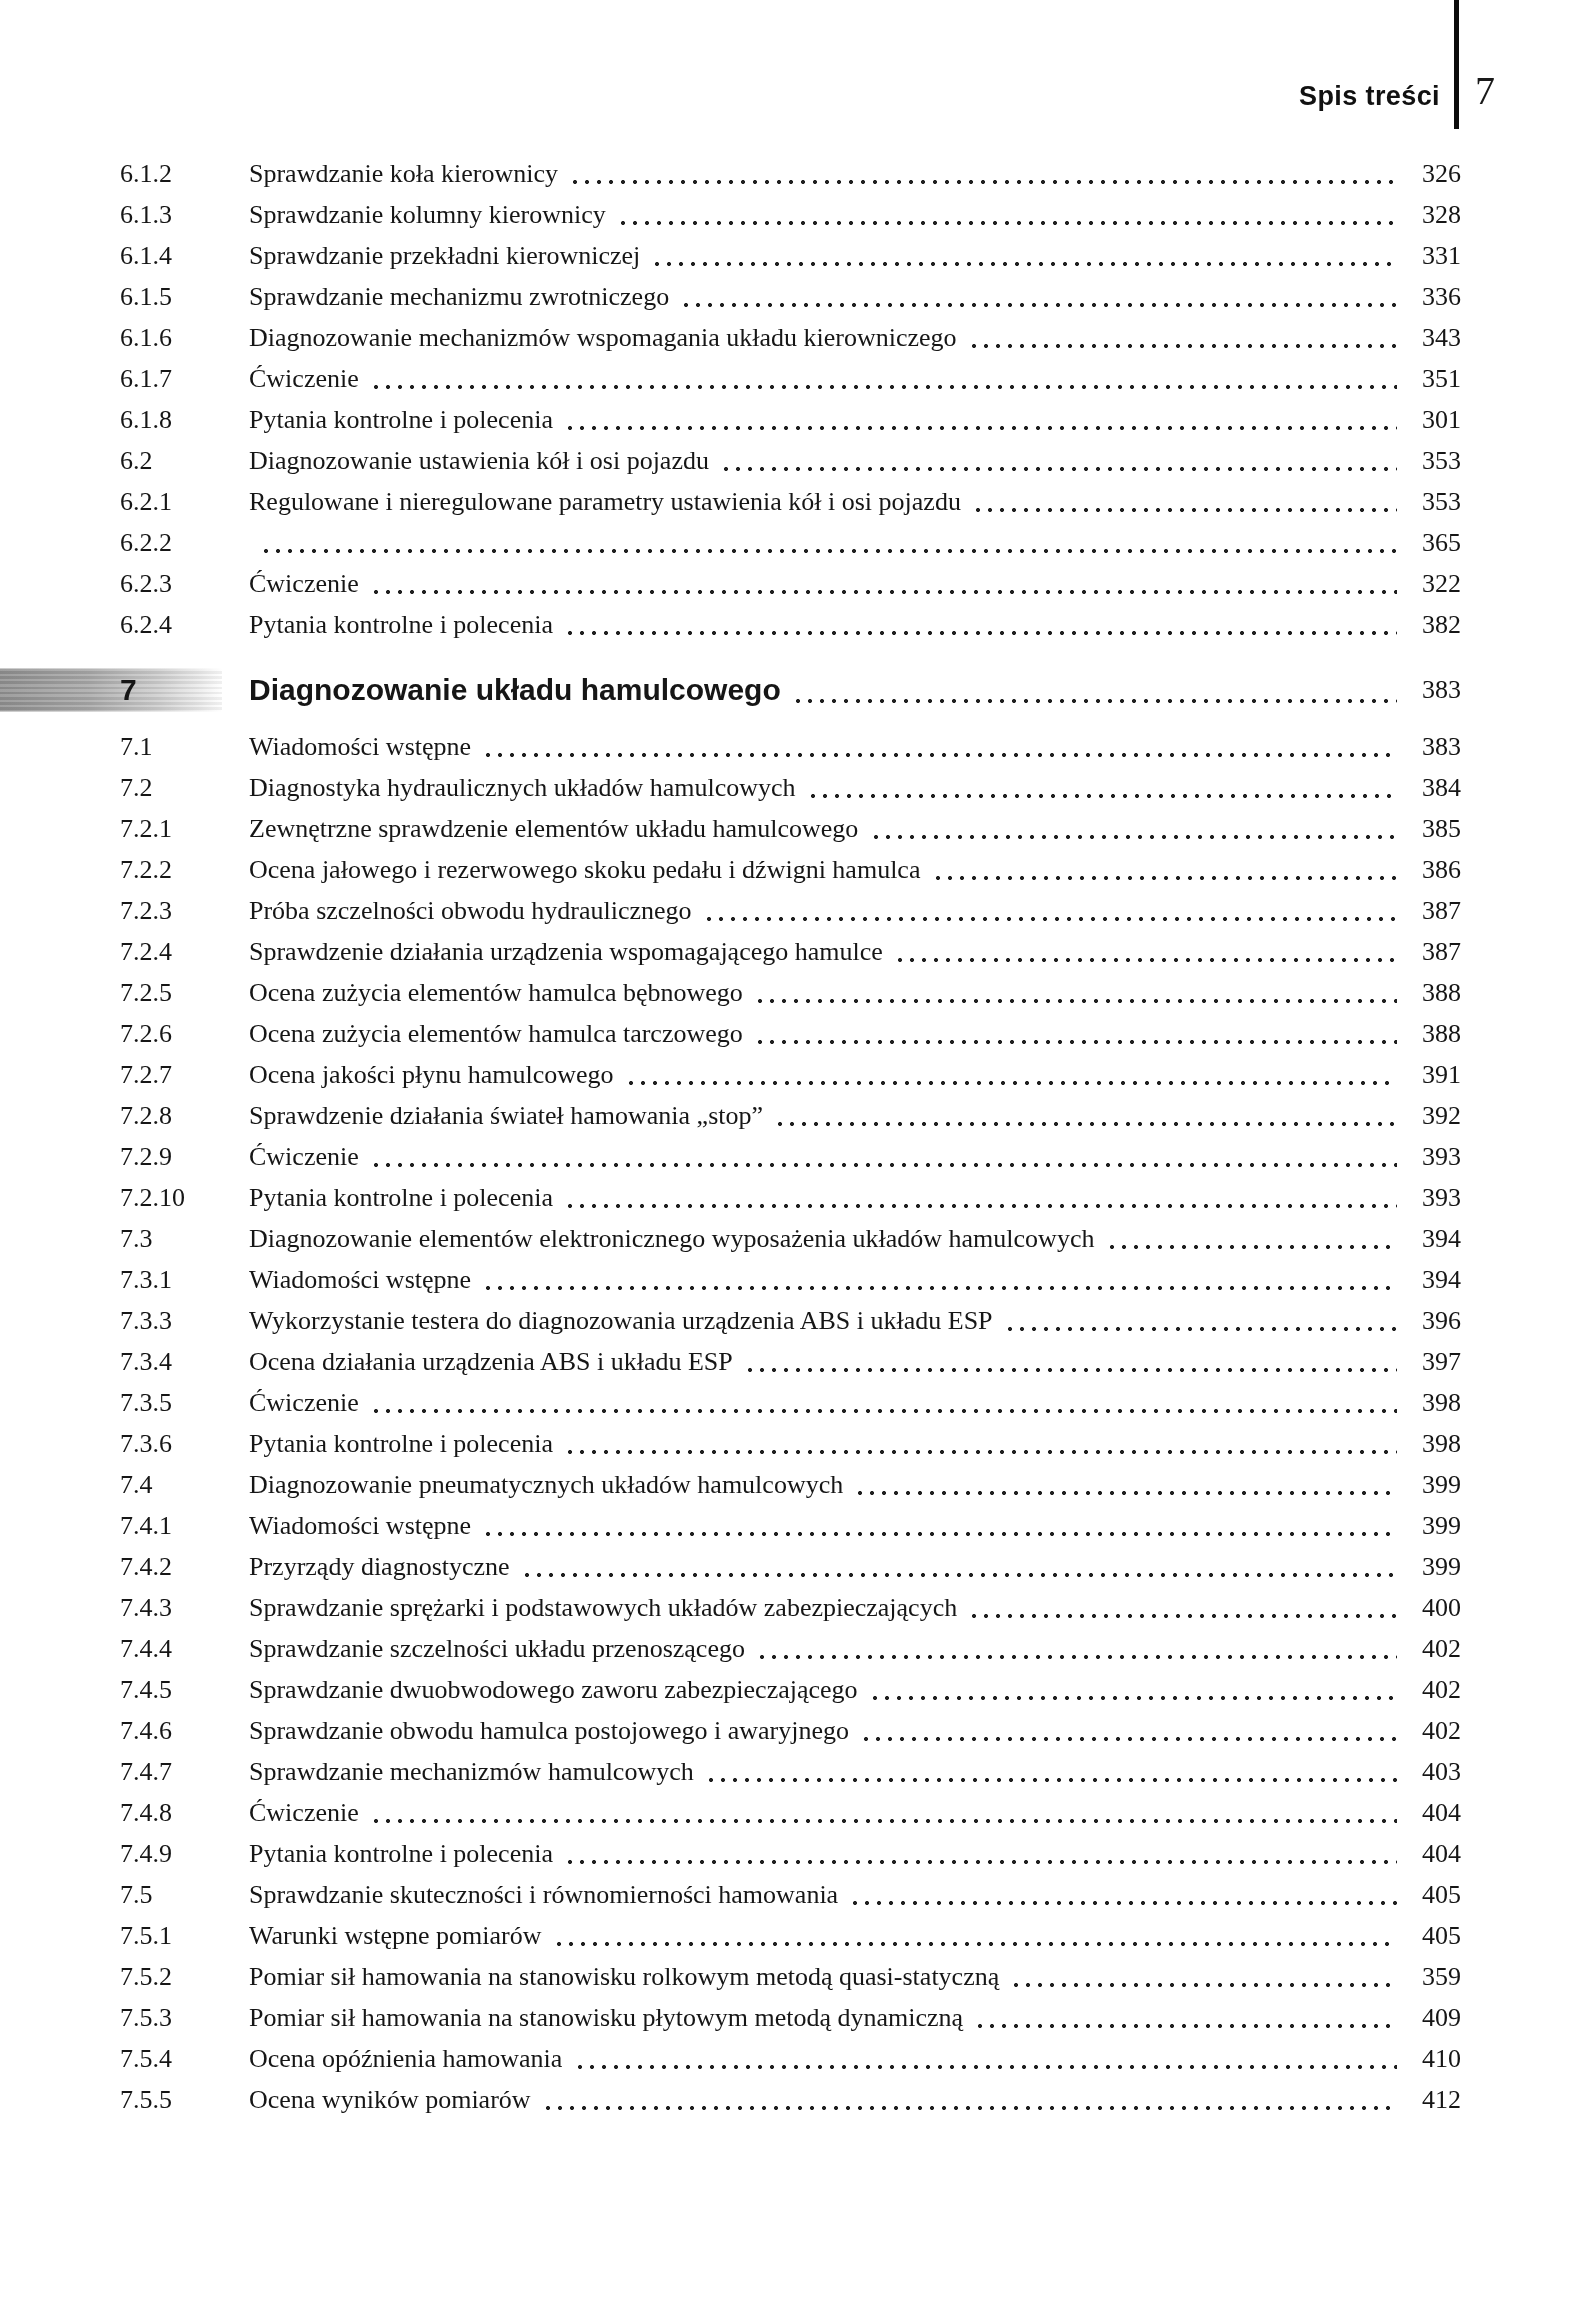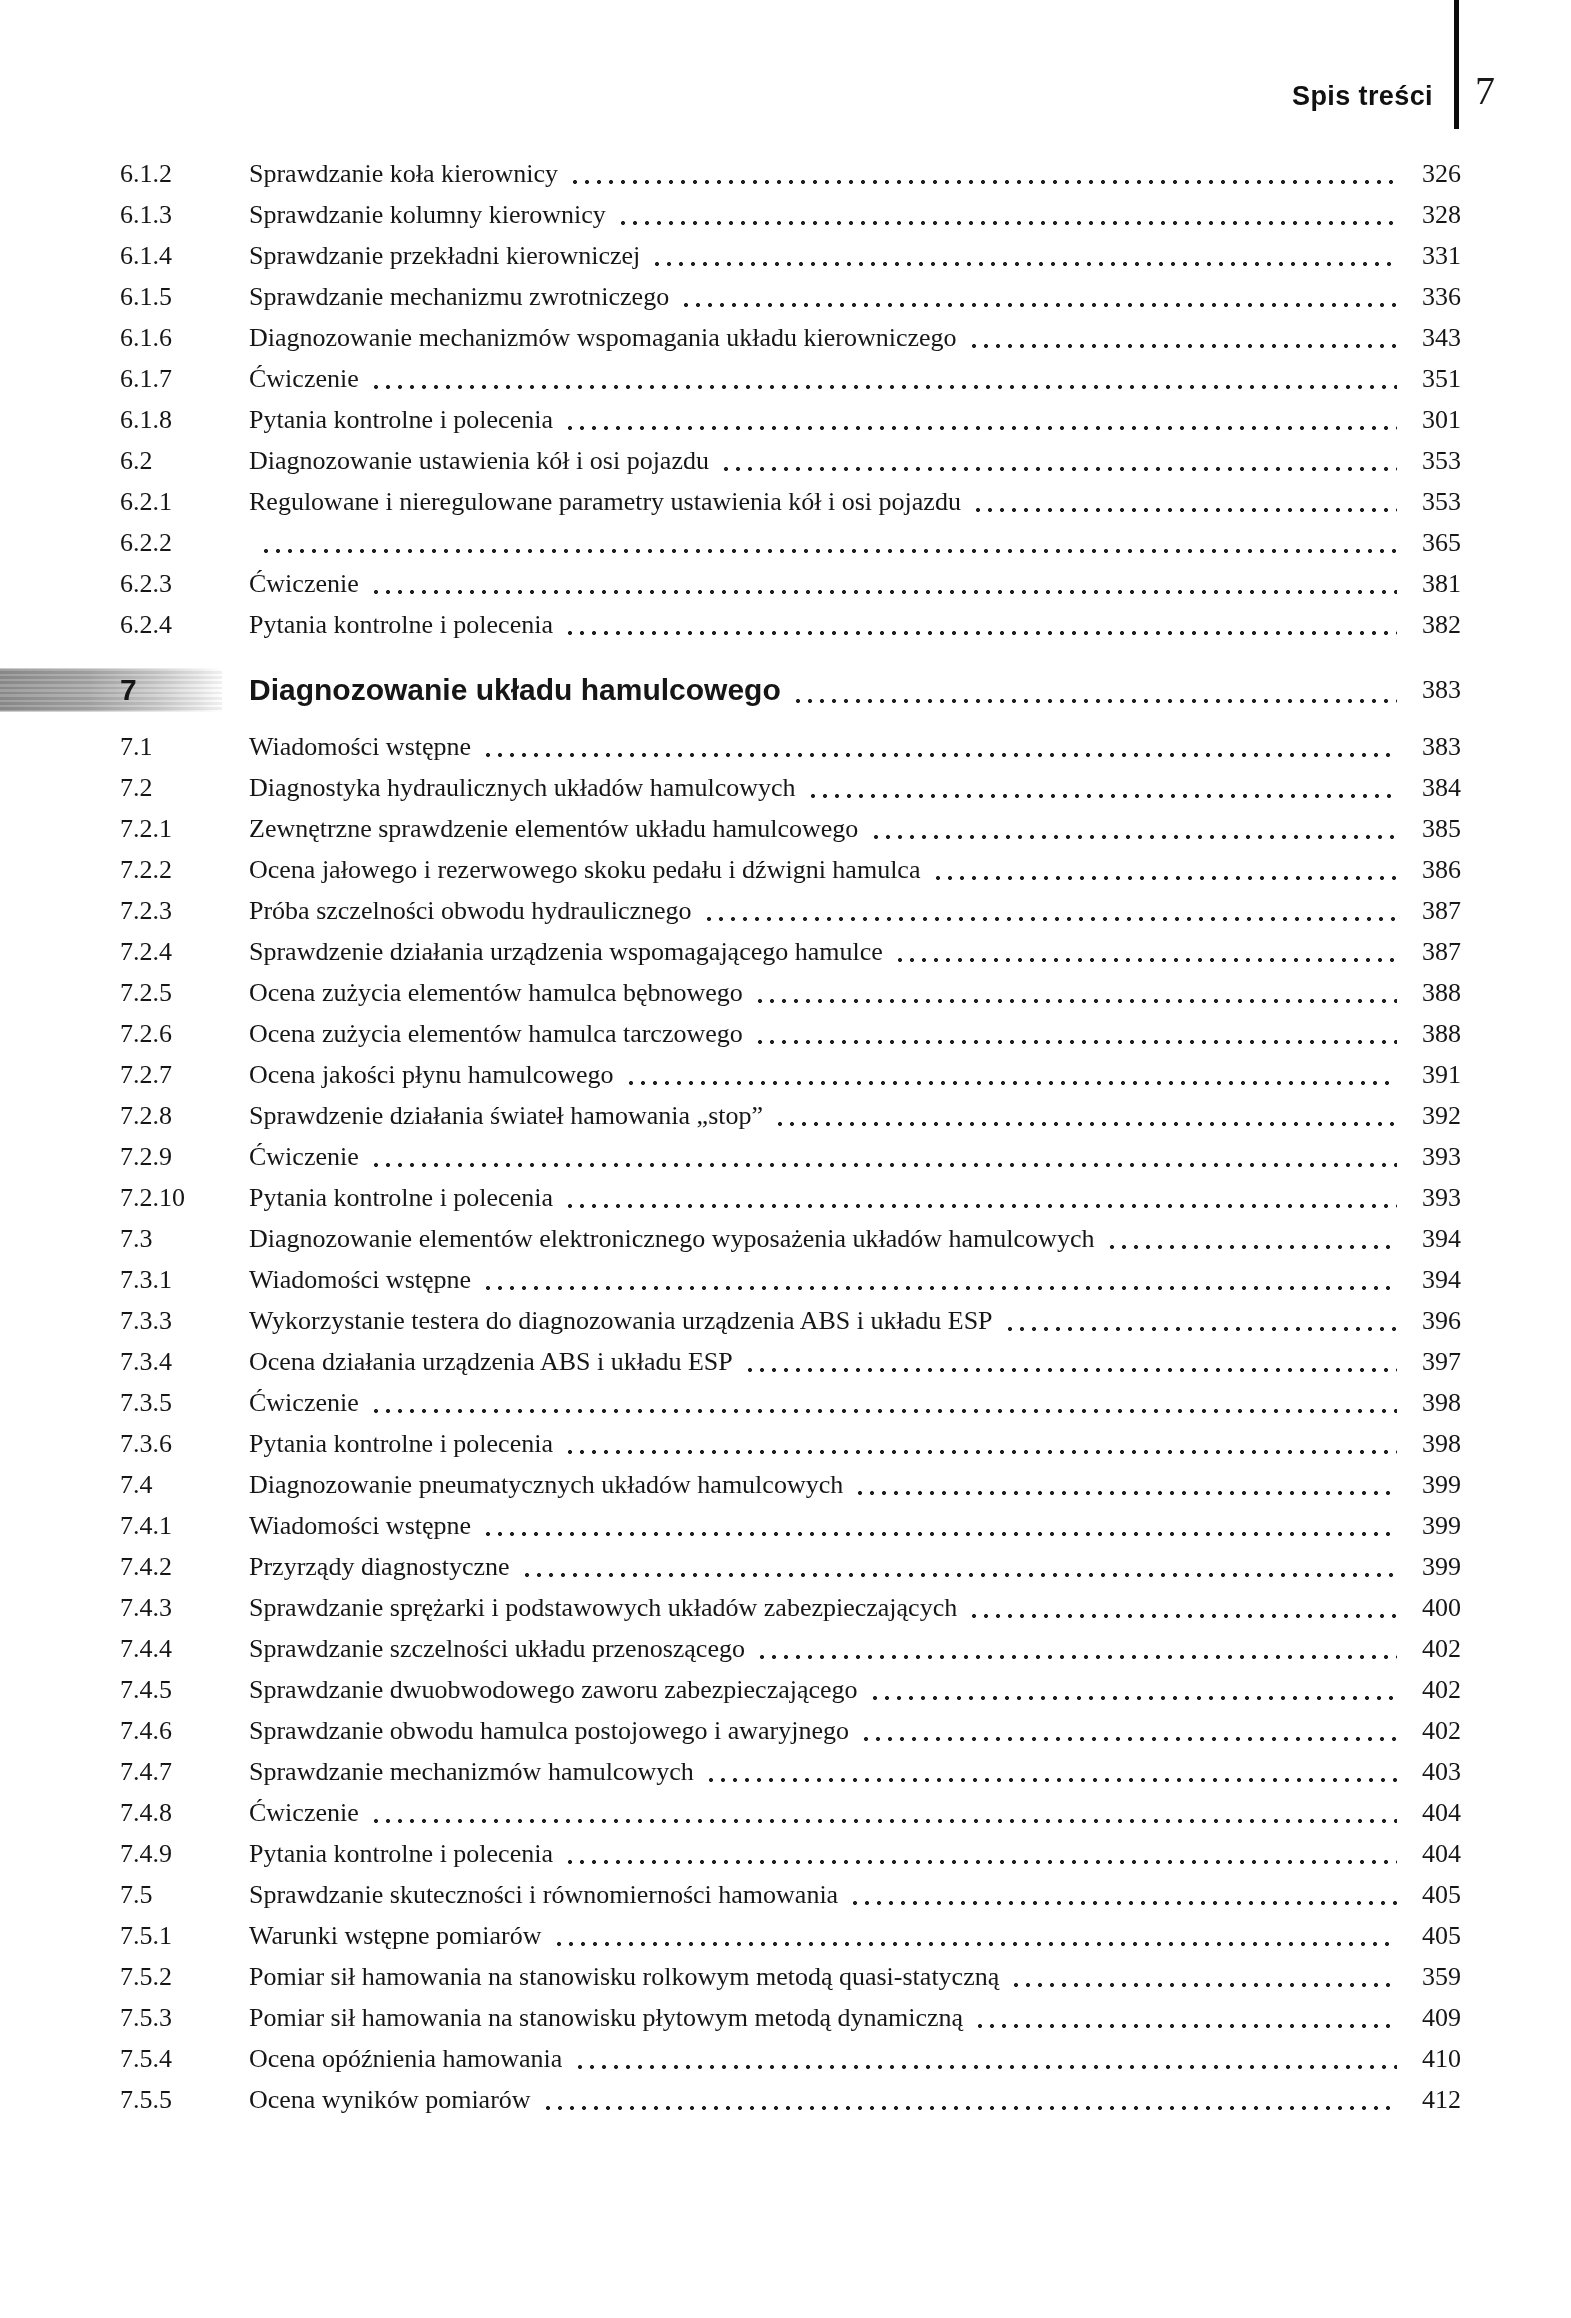--- a/index.html
+++ b/index.html
@@ -21,21 +21,21 @@
     position: absolute;
     top: 0;
     left: 1454px;
     width: 5.2px;
     height: 129px;
     background: #0b0b0b;
   }
   .header-title {
     position: absolute;
     top: 81px;
-    right: 139px;
+    right: 132px;
     font-family: "Liberation Sans", sans-serif;
     font-weight: 700;
     font-size: 27px;
     letter-spacing: 0.4px;
     color: #111;
   }
   .header-page {
     position: absolute;
     top: 67px;
     left: 1475px;
@@ -184,21 +184,21 @@
       </div>
       <div class="row">
         <span class="num">6.2.2</span>
         <span class="leader"></span>
         <span class="page-num">365</span>
       </div>
       <div class="row">
         <span class="num">6.2.3</span>
         <span class="title">Ćwiczenie</span>
         <span class="leader"></span>
-        <span class="page-num">381</span>
+        <span class="page-num">322</span>
       </div>
       <div class="row">
         <span class="num">6.2.4</span>
         <span class="title">Pytania kontrolne i polecenia</span>
         <span class="leader"></span>
         <span class="page-num">382</span>
       </div>
       <div class="row chapter-row">
         <span class="chapter-bar"></span>
         <span class="num">7</span>

